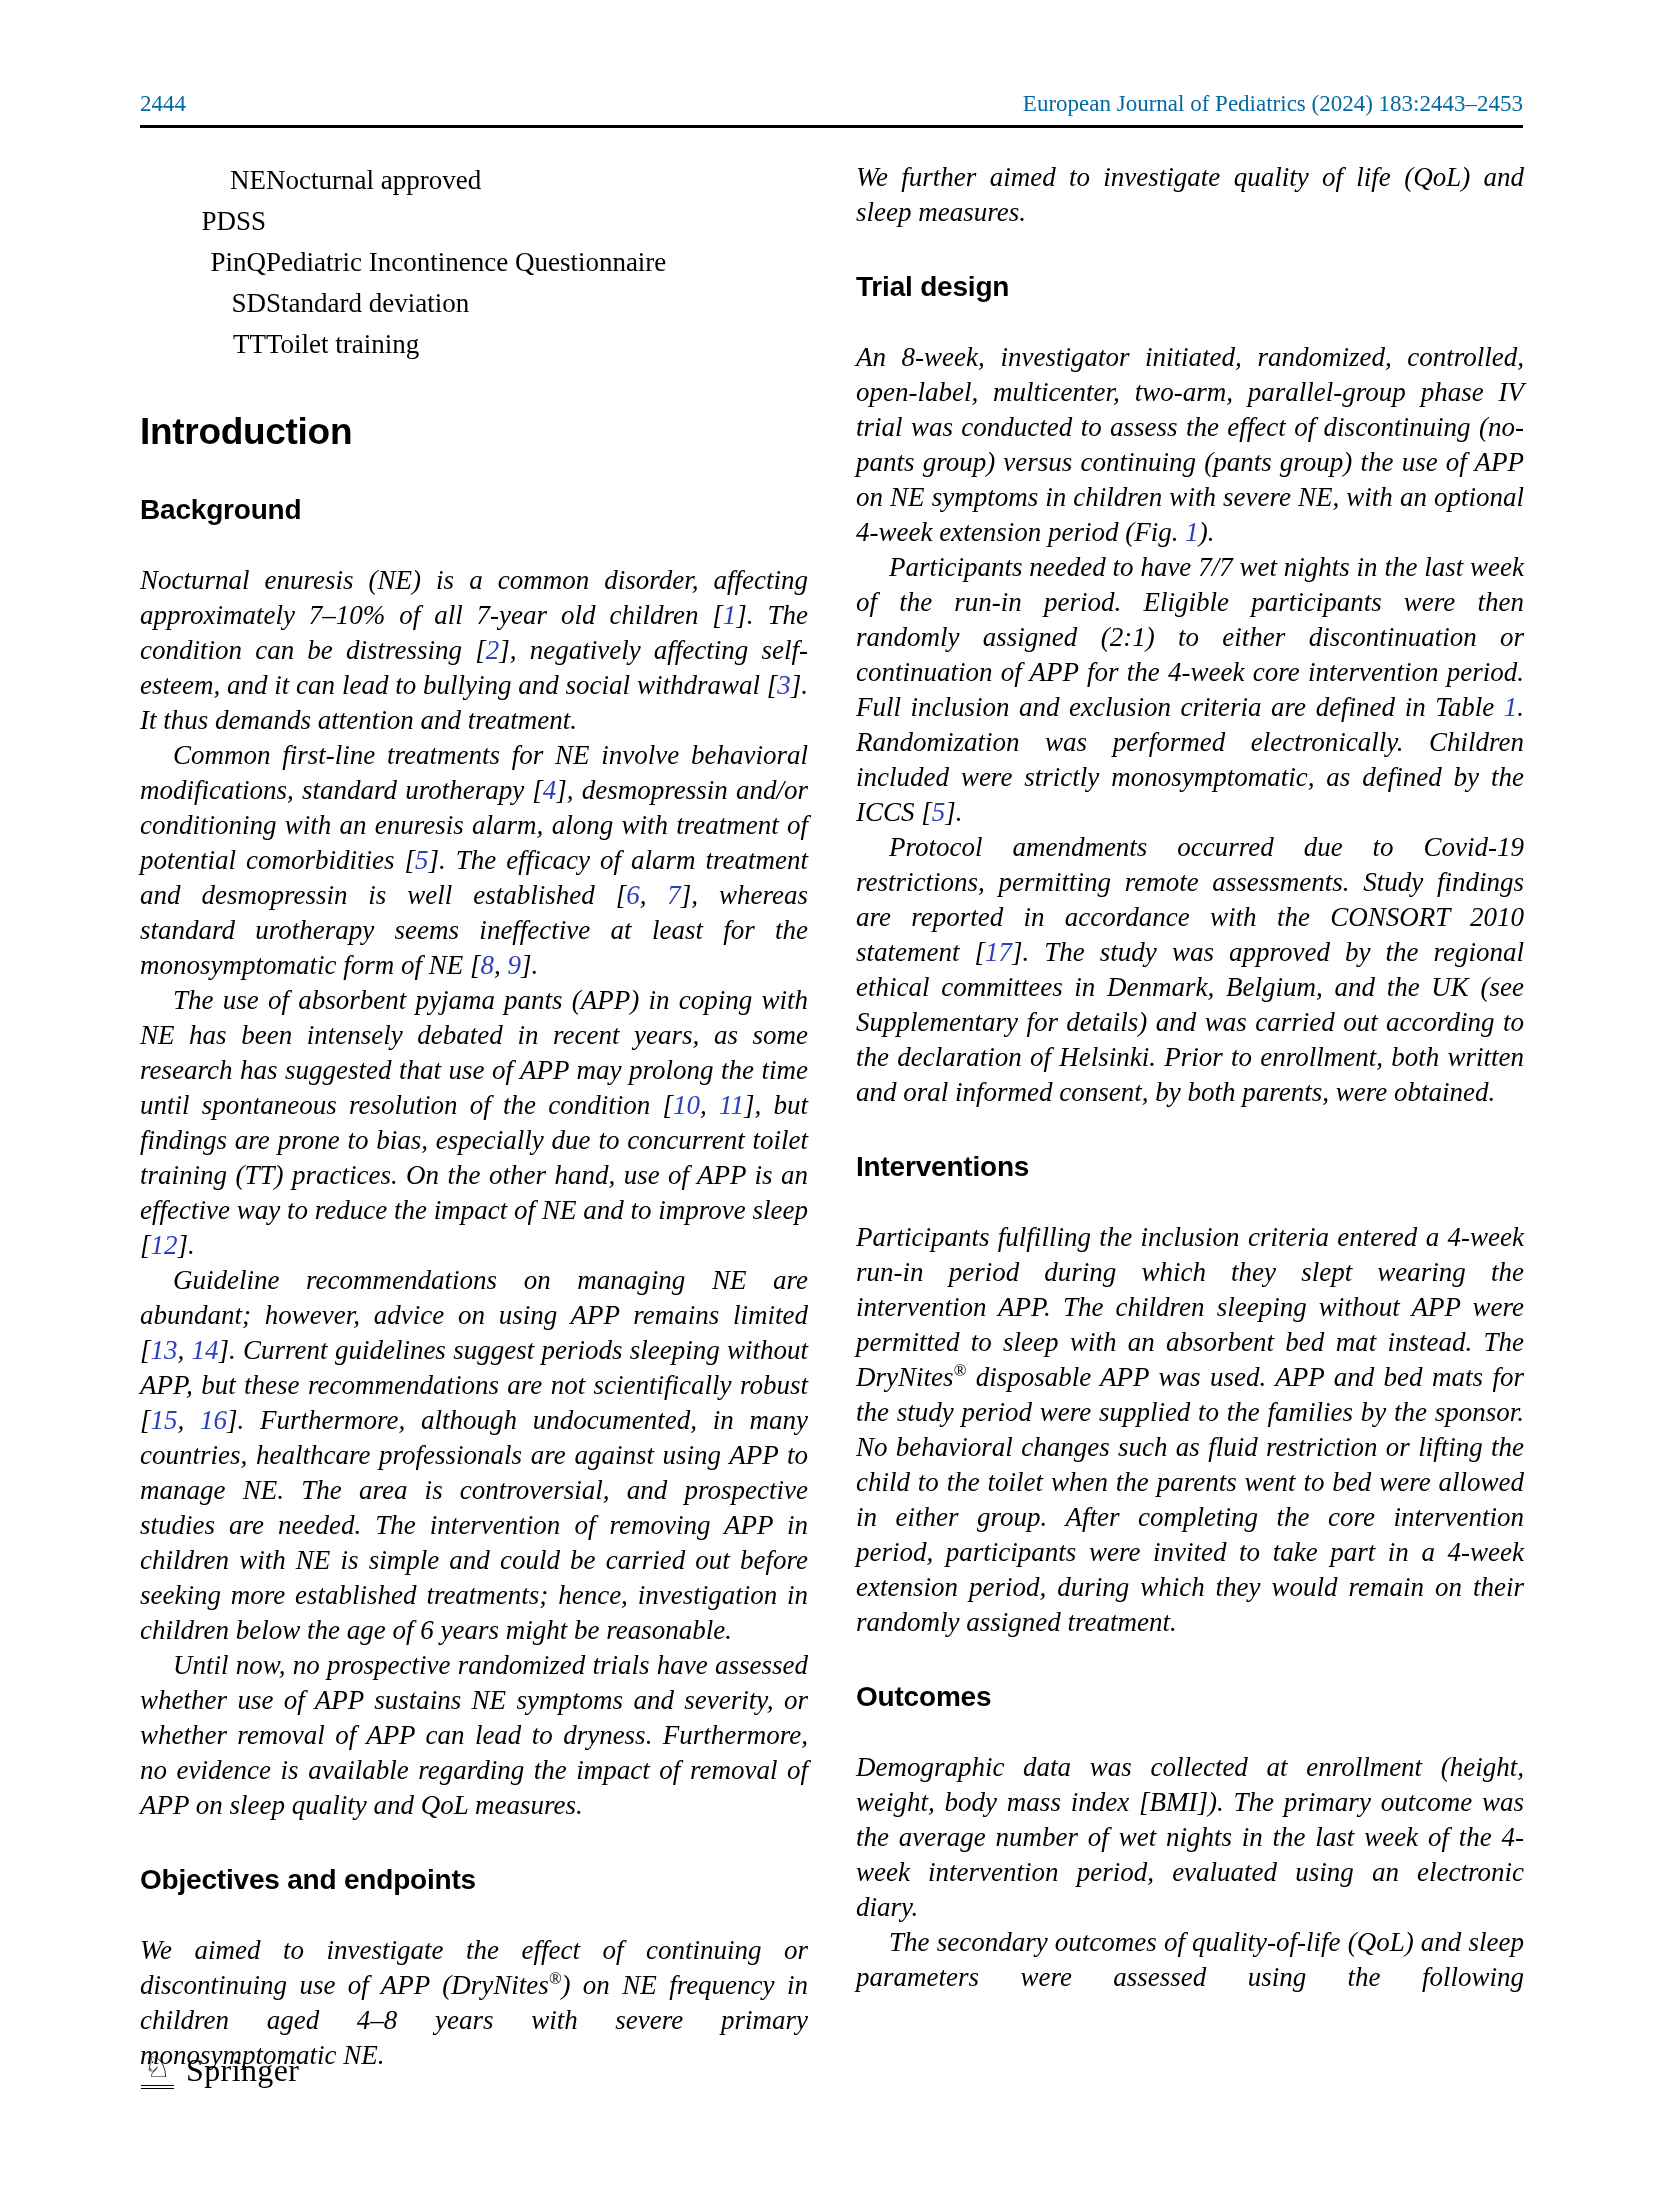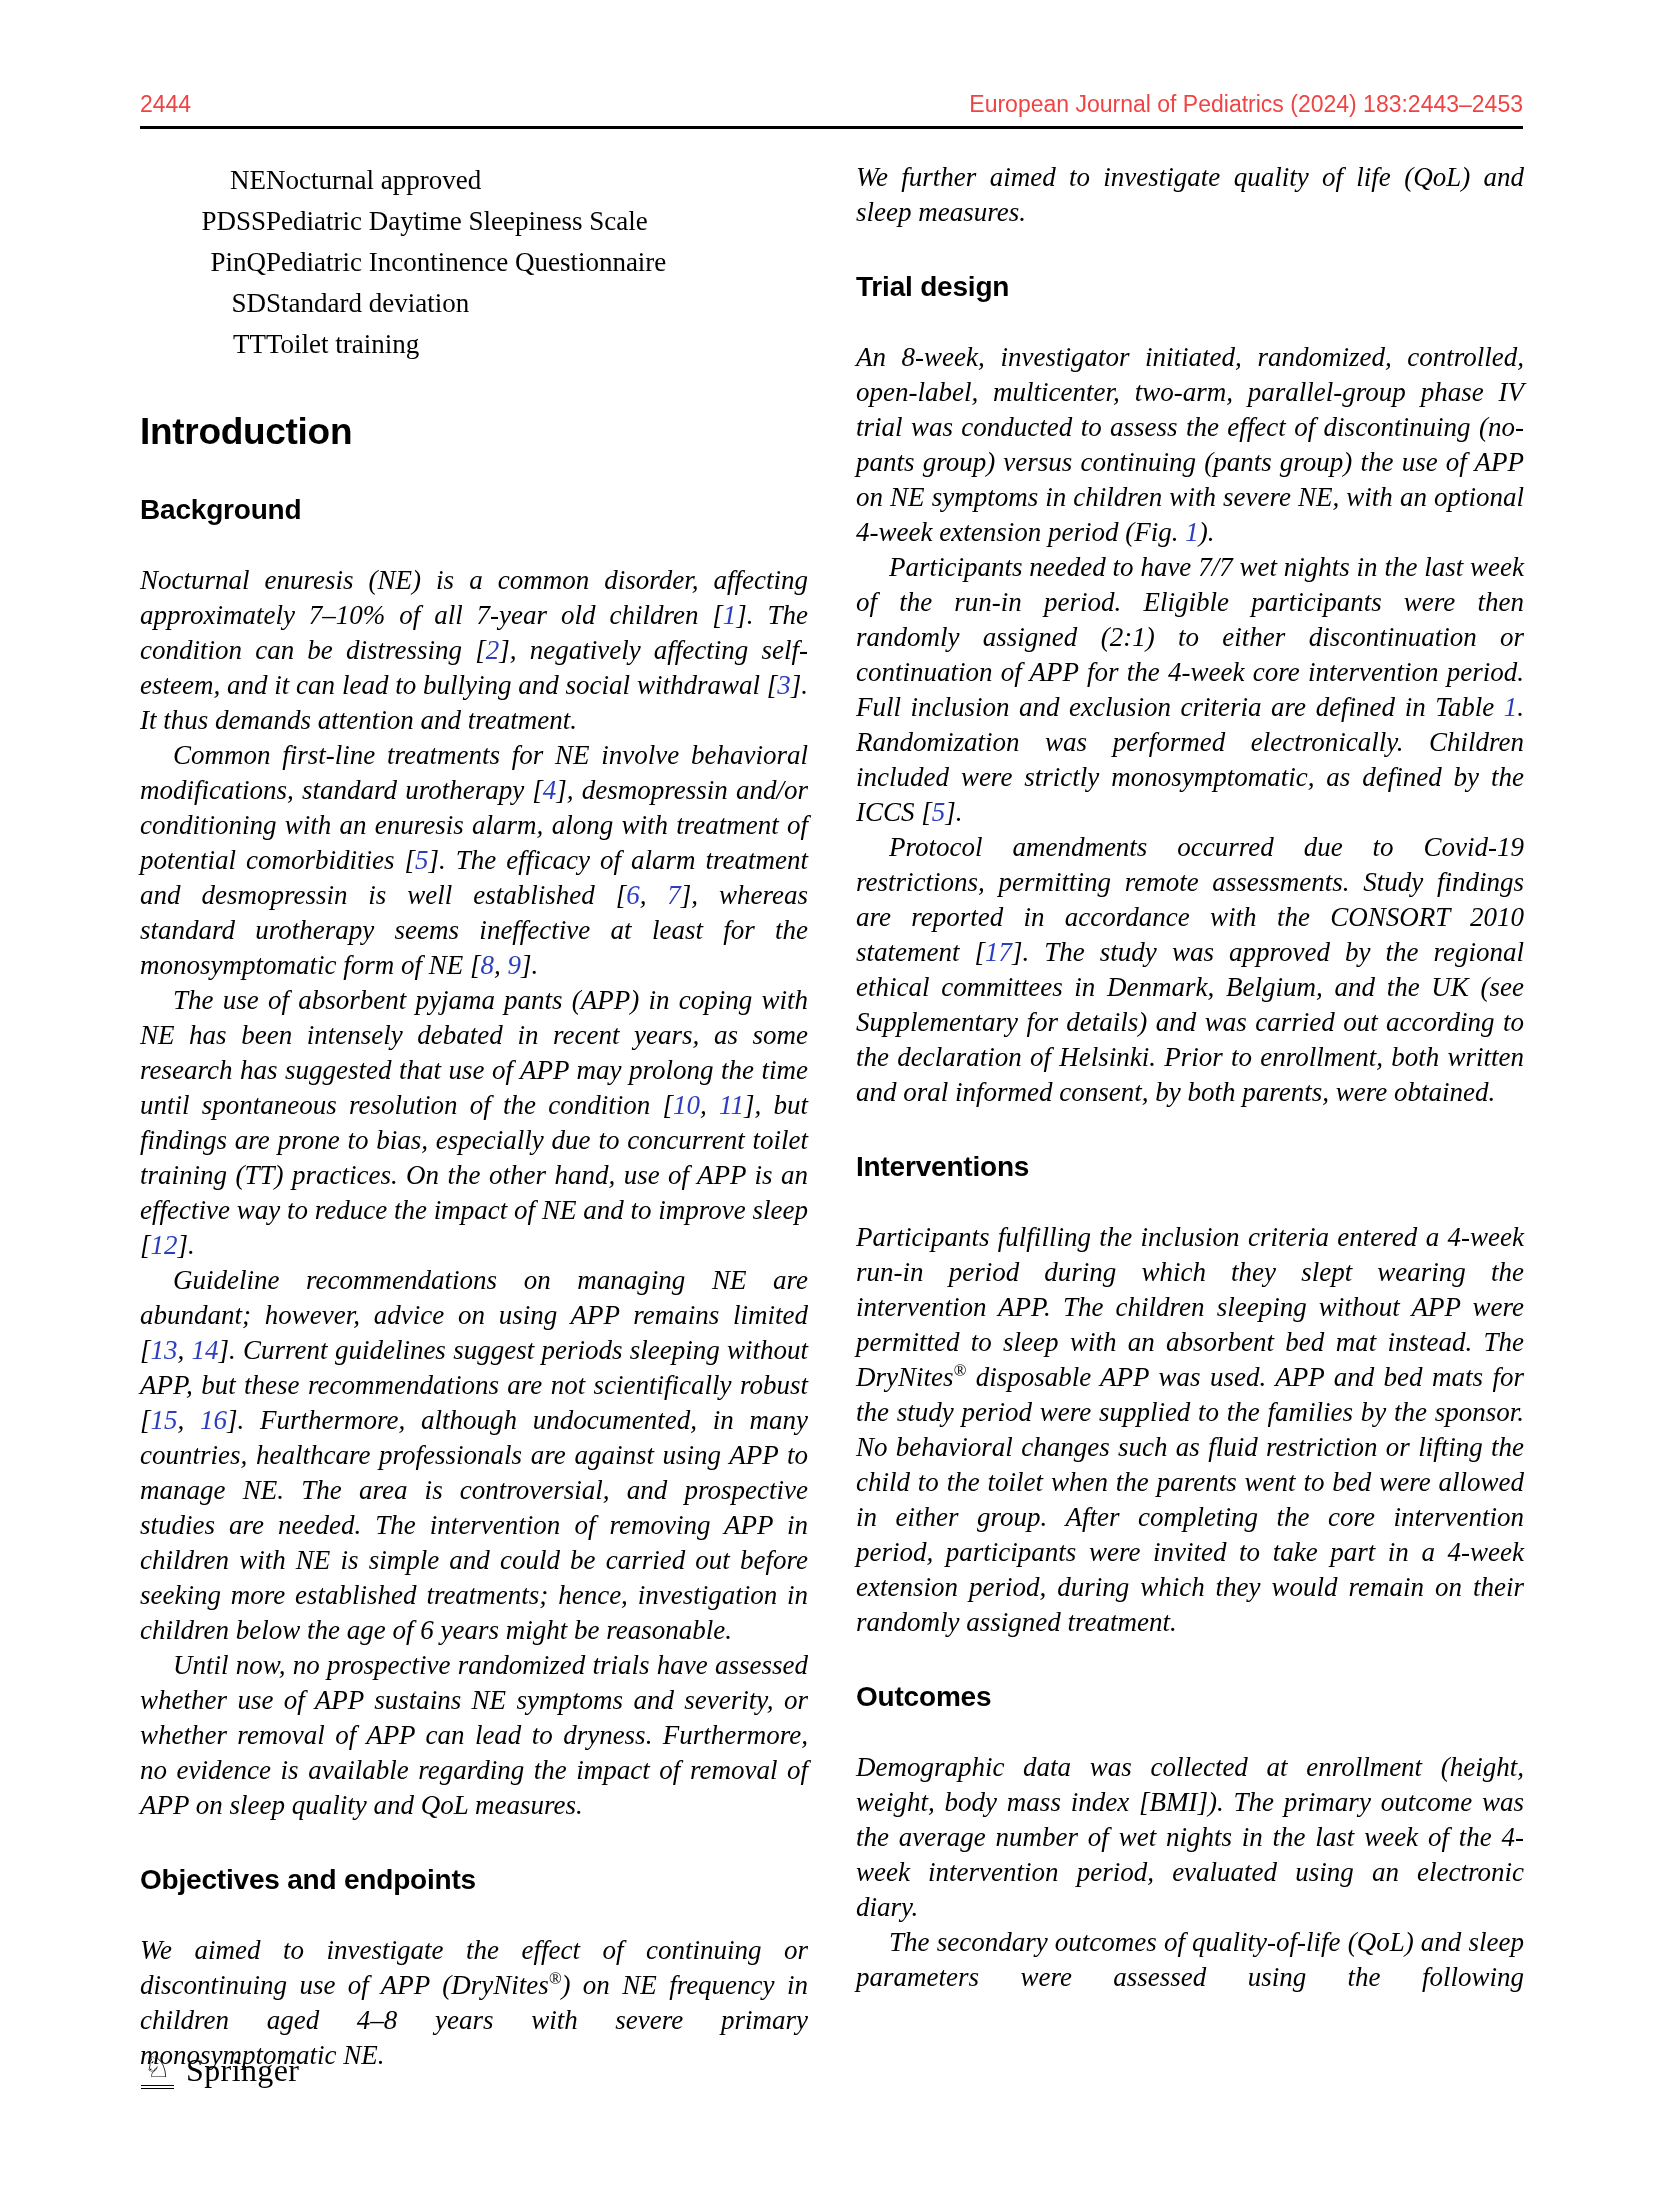--- a/index.html
+++ b/index.html
@@ -13,23 +13,23 @@
     overflow:hidden;
   }
   .header{
     position:absolute;
     left:140px;
     top:91px;
     width:1383px;
     display:flex;
     justify-content:space-between;
     align-items:flex-end;
-    font-family:Liberation Sans, sans-serif;
+    font-family:Liberation Serif, serif;
     font-size:23px;
-    color:#ef4444;
+    color:#0369a1;
     border-bottom:3.4px solid #000;
     padding-bottom:7.7px;
   }
   .columns{
     position:absolute;
     left:140px;
     top:160px;
     width:1383px;
     display:flex;
     gap:48px;
@@ -101,21 +101,20 @@
 
     <div class="col">
 
       <div class="abbrev">
         <div class="abbrev-row">
           <span class="term">NE</span>
           <span class="def">Nocturnal approved</span>
         </div>
         <div class="abbrev-row">
           <span class="term">PDSS</span>
-          <span class="def">Pediatric Daytime Sleepiness Scale</span>
         </div>
         <div class="abbrev-row">
           <span class="term">PinQ</span>
           <span class="def">Pediatric Incontinence Questionnaire</span>
         </div>
         <div class="abbrev-row">
           <span class="term">SD</span>
           <span class="def">Standard deviation</span>
         </div>
         <div class="abbrev-row">

